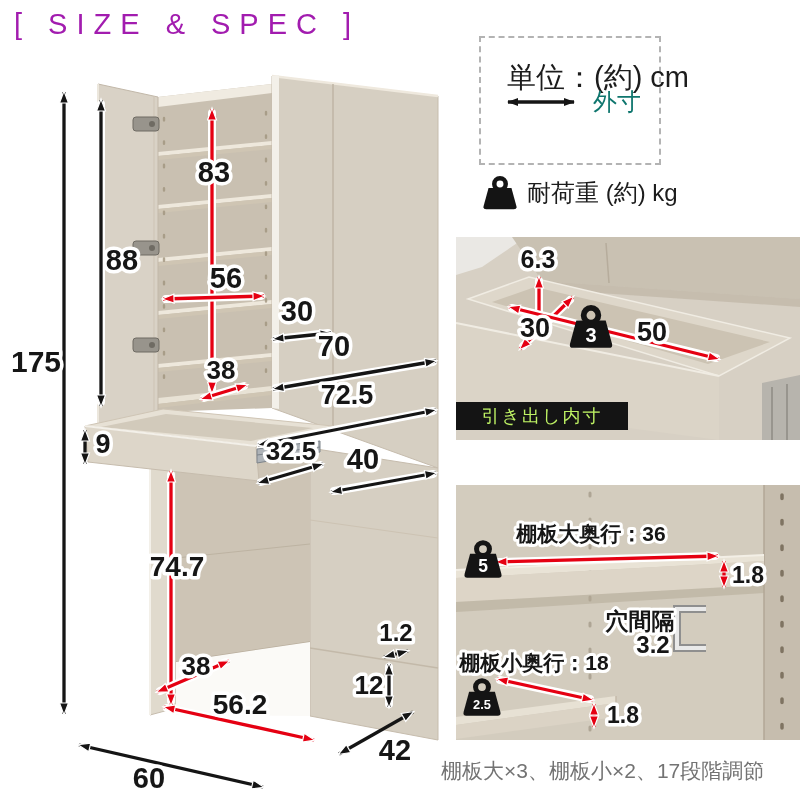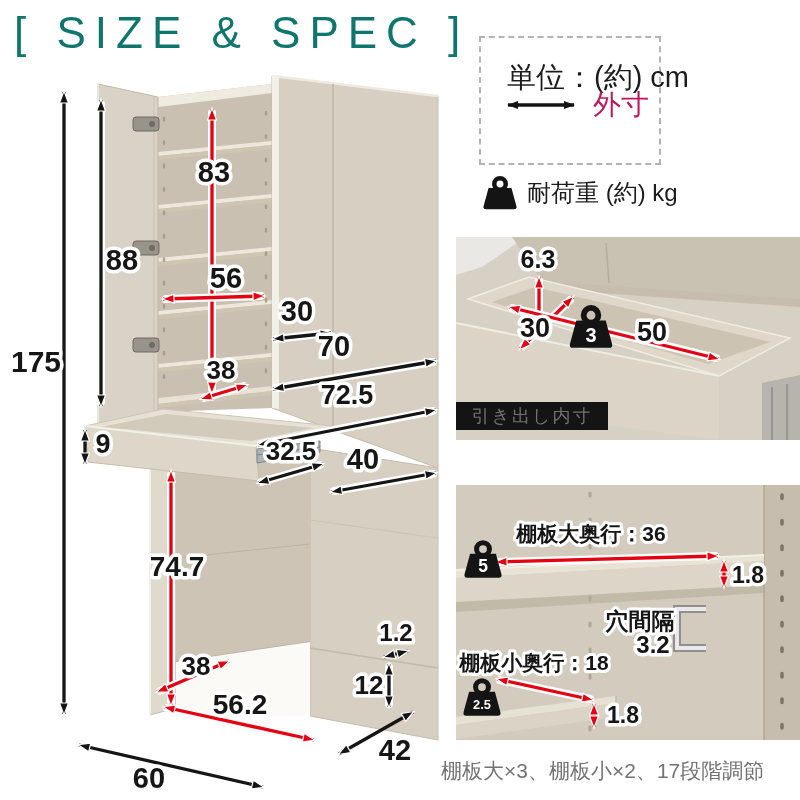--- a/index.html
+++ b/index.html
@@ -1,29 +1,29 @@
 <!DOCTYPE html>
 <html><head>
 <meta charset="utf-8">
 <style>
   html,body{margin:0;padding:0;background:#ffffff;}
   .stage{position:relative;width:800px;height:800px;background:#fff;overflow:hidden;
          font-family:"Liberation Sans","DejaVu Sans",sans-serif;}
-  .title{position:absolute;left:14px;top:8px;font-size:44px;letter-spacing:9px;
-         color:#0f766e;font-weight:400;white-space:nowrap;}
+  .title{position:absolute;left:14px;top:8px;font-size:29px;letter-spacing:9px;
+         color:#a21caf;font-weight:400;white-space:nowrap;}
   .legend-box{position:absolute;left:479px;top:36px;width:182px;height:129px;
          border:2px dashed #b3b3b3;box-sizing:border-box;background:#fff;}
   .legend-unit{position:absolute;left:26px;top:20px;font-size:29px;color:#1c1c1c;white-space:nowrap;}
   .legend-row{position:absolute;left:20px;display:flex;align-items:center;gap:12px;}
-  .legend-row .lbl{font-size:28px;color:#be185d;}
+  .legend-row .lbl{font-size:24px;color:#0f766e;}
   .load-row{position:absolute;left:482px;top:174px;display:flex;align-items:center;gap:9px;}
   .load-row .lbl{font-size:24px;color:#1c1c1c;white-space:nowrap;}
   .panel{position:absolute;overflow:hidden;}
-  .panel-caption{position:absolute;left:0;top:165px;width:152px;height:28px;background:#141414;
-         color:#737373;font-size:18px;letter-spacing:2px;display:flex;align-items:center;
+  .panel-caption{position:absolute;left:0;top:165px;width:172px;height:28px;background:#141414;
+         color:#bef264;font-size:18px;letter-spacing:2px;display:flex;align-items:center;
          justify-content:center;white-space:nowrap;}
   .footnote{position:absolute;left:441px;top:757px;width:359px;font-size:21px;color:#737373;
          white-space:nowrap;}
   svg text.dim{fill:#161616;font-weight:bold;stroke:#ffffff;stroke-width:7px;
          paint-order:stroke;stroke-linejoin:round;text-anchor:middle;
          font-family:"Liberation Sans","DejaVu Sans",sans-serif;}
   svg text.jp{fill:#161616;font-weight:bold;stroke:#ffffff;stroke-width:6px;
          paint-order:stroke;stroke-linejoin:round;text-anchor:middle;
          font-family:"Liberation Sans","DejaVu Sans",sans-serif;}
   svg text.kbnum{fill:#ffffff;font-weight:bold;text-anchor:middle;

